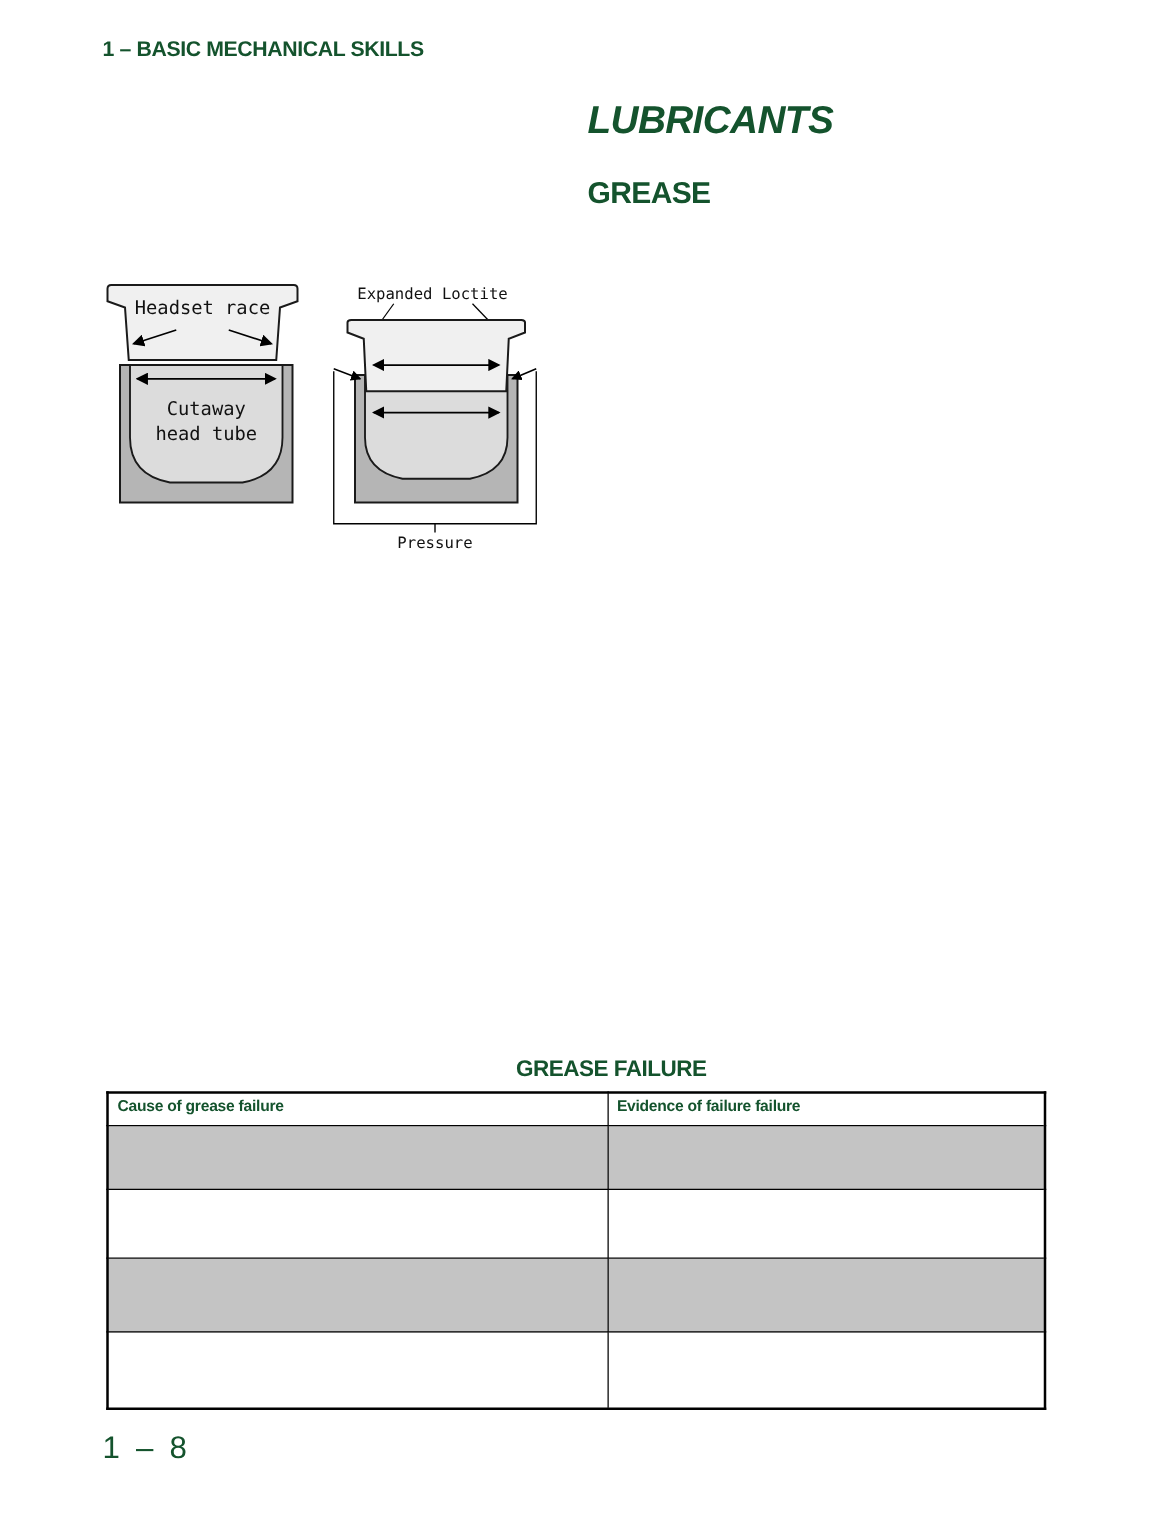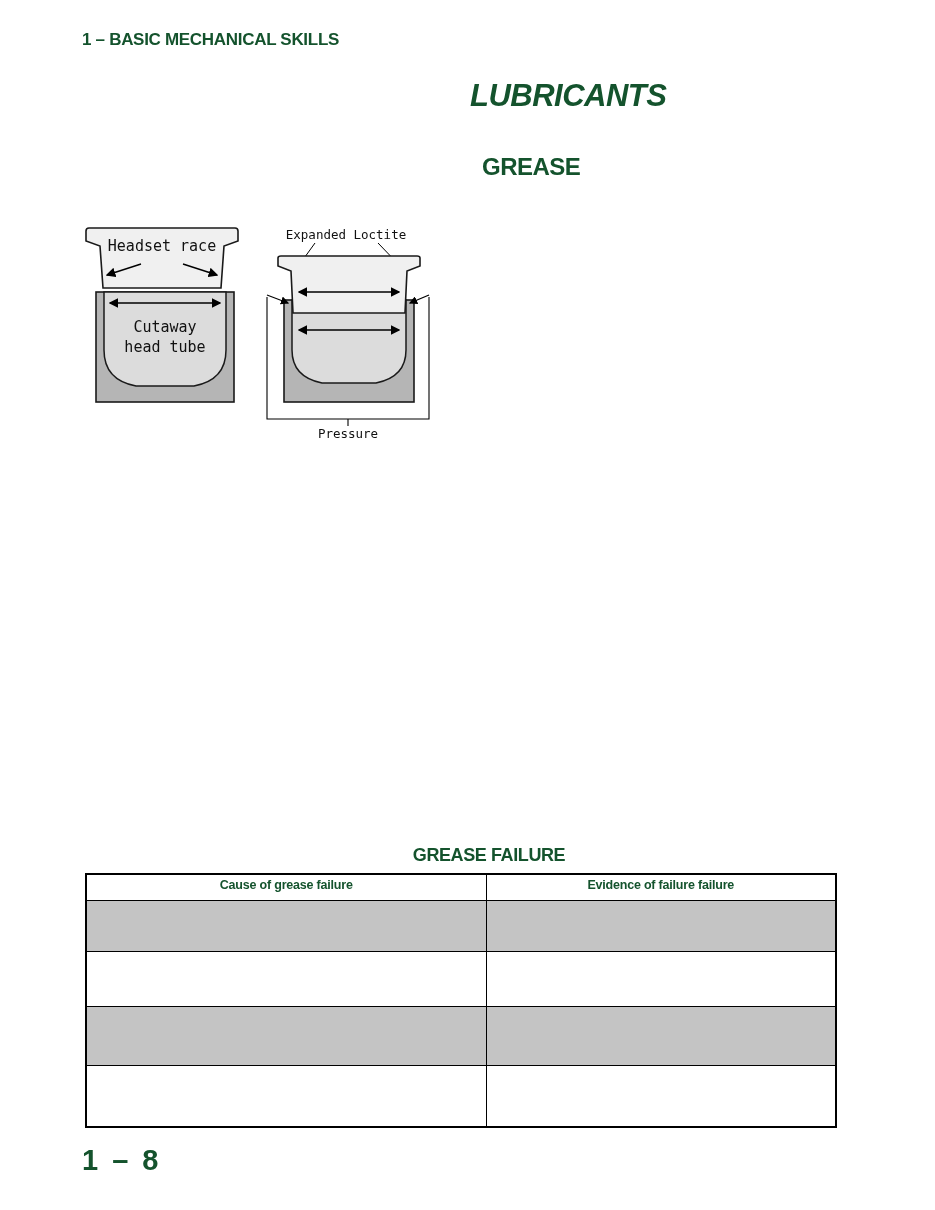--- a/index.html
+++ b/index.html
@@ -2,33 +2,33 @@
 <html><head>
 <meta charset="utf-8">
 <style>
   html,body{margin:0;padding:0;background:#ffffff;}
   .page{position:relative;width:935px;height:1210px;background:#ffffff;overflow:hidden;
         font-family:"Liberation Sans",sans-serif;color:#14532d;}
   .chapter-header{position:absolute;left:82px;top:30px;font-size:17px;font-weight:bold;letter-spacing:-0.3px;}
   .doc-title{position:absolute;left:470px;top:78px;font-size:31px;font-weight:bold;font-style:italic;
              letter-spacing:-0.5px;margin:0;}
   .doc-subtitle{position:absolute;left:470px;top:141px;font-size:24px;font-weight:bold;
-                letter-spacing:-0.5px;margin:12px;}
+                letter-spacing:-0.5px;margin:0;}
   .diagram{position:absolute;left:80px;top:224px;}
   .diagram text{font-family:"DejaVu Sans Mono",monospace;fill:#111;}
   .tbl-section{position:absolute;left:85px;top:845px;width:808px;}
   .tbl-title{text-align:center;font-size:18px;font-weight:bold;letter-spacing:-0.4px;margin-bottom:7px;}
   table.grease{border-collapse:collapse;width:750px;border:2px solid #000;table-layout:fixed;}
   table.grease th, table.grease td{border:1px solid #000;padding:3px 7px;vertical-align:top;}
-  table.grease th{font-size:12.5px;font-weight:bold;text-align:center;height:19px;background:#fff;
+  table.grease th{font-size:12.5px;font-weight:bold;text-align:left;height:19px;background:#fff;
                   letter-spacing:-0.2px;}
   col.c1{width:400px;} col.c2{width:350px;}
   tr.gray td{background:#c4c4c4;}
   tr.r1 td{height:44px;} tr.r2 td{height:48px;} tr.r3 td{height:52px;} tr.r4 td{height:54px;}
-  .page-number{position:absolute;left:82px;top:1144px;font-size:29px;font-weight:bold;letter-spacing:3px;}
+  .page-number{position:absolute;left:82px;top:1144px;font-size:25px;font-weight:normal;letter-spacing:3px;}
 </style>
 </head>
 <body>
 
 <div class="page">
 
   <div class="chapter-header">1 – BASIC MECHANICAL SKILLS</div>
   <h1 class="doc-title">LUBRICANTS</h1>
   <h2 class="doc-subtitle">GREASE</h2>
 

